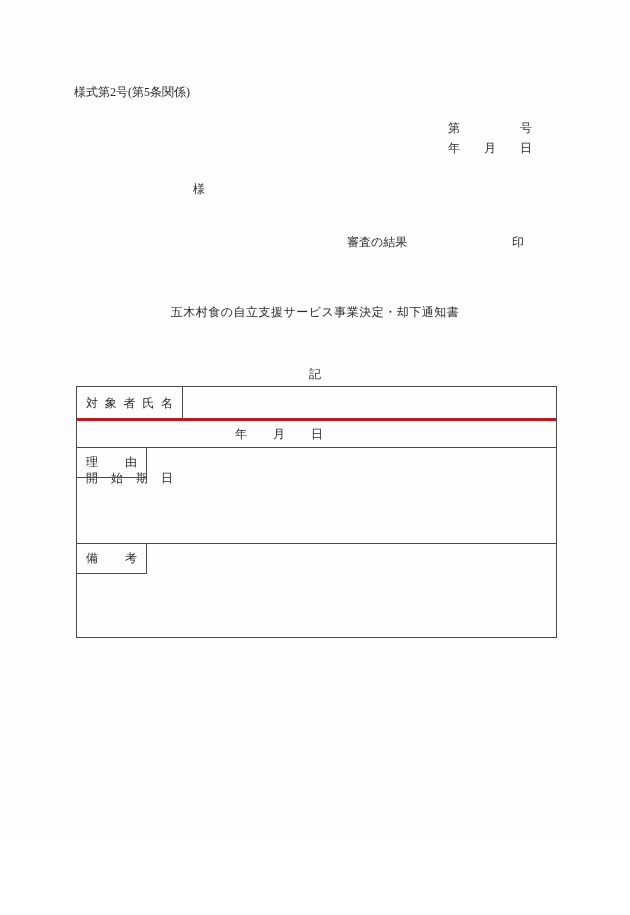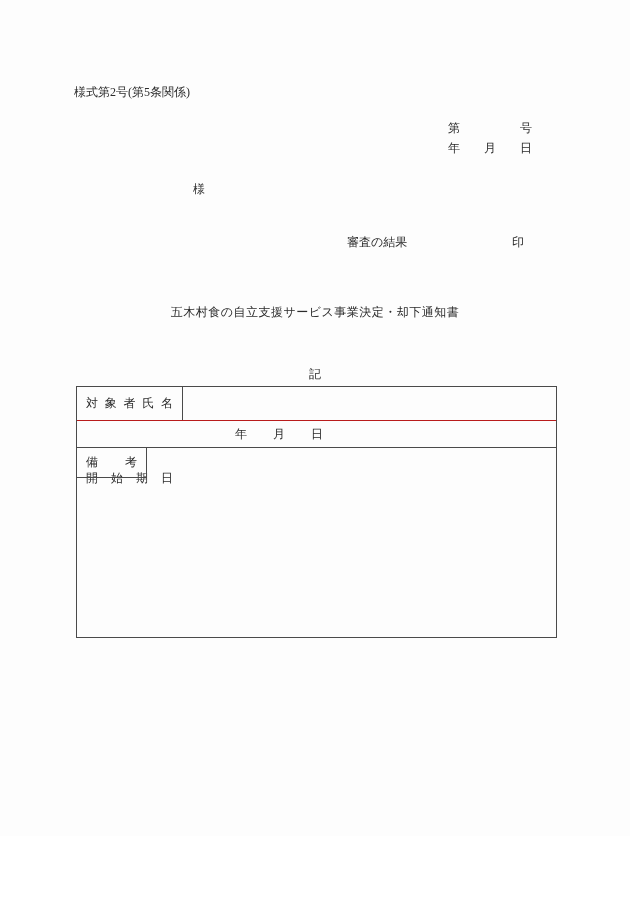--- a/index.html
+++ b/index.html
@@ -57,21 +57,21 @@
 
   
   .notice-table {
     position: absolute;
     left: 76px; top: 386px;
     width: 481px; height: 252px;
     border: 1px solid #4a4a4a;
     box-sizing: border-box;
   }
   .t-row { box-sizing: border-box; display: flex; }
-  .t-row.r1 { height: 34px; border-bottom: 1px solid #b91c1c; }
+  .t-row.r1 { height: 34px; border-bottom: 3px solid #b91c1c; }
   .t-row.r2 { height: 27px; border-bottom: 1px solid #4a4a4a; }
   .t-row.r3 { height: 96px; border-bottom: 1px solid #4a4a4a; position: relative; }
   .t-row.r4 { height: 93px; position: relative; }
 
   .label-cell {
     box-sizing: border-box;
     width: 106px;
     border-right: 1px solid #4a4a4a;
     padding: 0 9px;
     text-align: justify;
@@ -141,20 +141,23 @@
 
     <div class="t-row r2">
       <div class="label-cell">開始期日</div>
       <div class="value-cell">
         <span>年</span>
         <span>月</span>
         <span>日</span>
       </div>
     </div>
 
+    <div class="t-row r3">
+      <div class="corner-label">理由</div>
+    </div>
 
     <div class="t-row r4">
       <div class="corner-label">備考</div>
     </div>
 
   </div>
 
 </div>
 
 </body></html>

